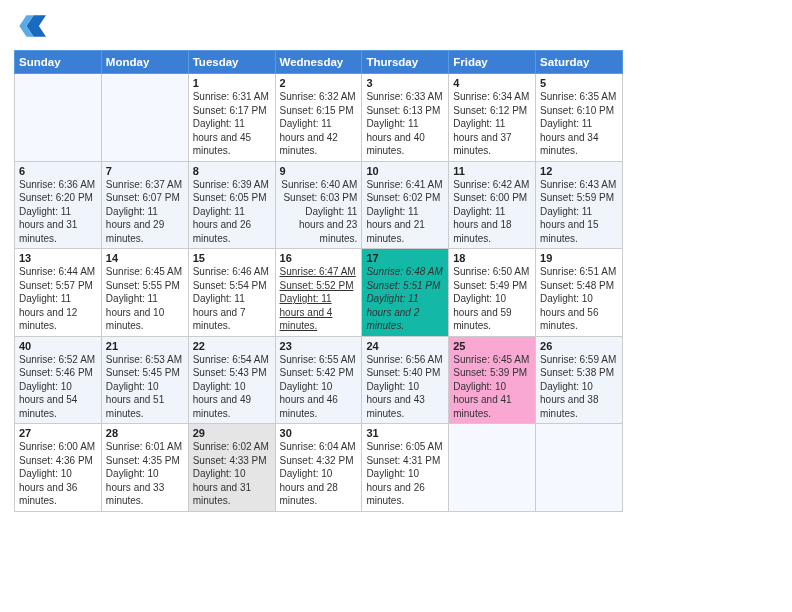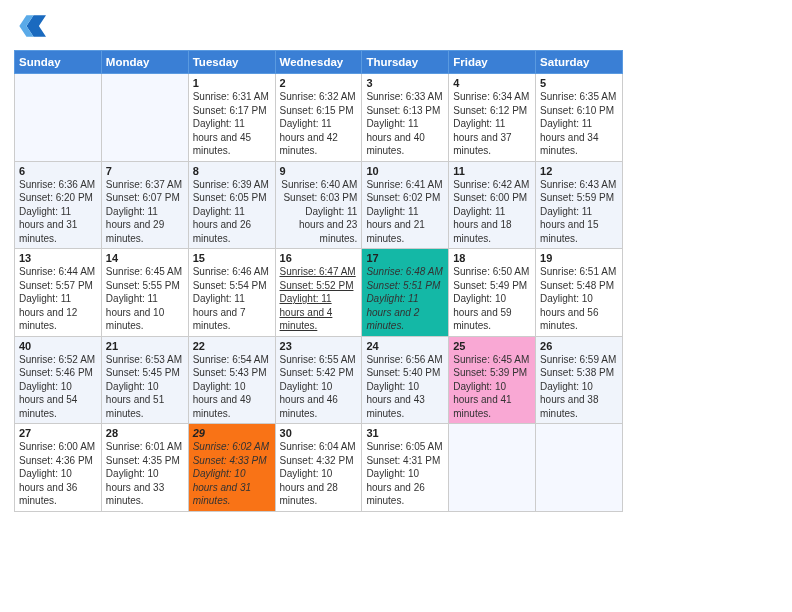--- a/index.html
+++ b/index.html
@@ -304,21 +304,21 @@
             <div class="day-info" style="white-space: pre-line;">Sunrise: 6:00 AM
 Sunset: 4:36 PM
 Daylight: 10 hours and 36 minutes.</div>
           </td>
           <td style="background: rgb(255, 255, 255);">
             <span class="day-num">28</span>
             <div class="day-info" style="white-space: pre-line;">Sunrise: 6:01 AM
 Sunset: 4:35 PM
 Daylight: 10 hours and 33 minutes.</div>
           </td>
-          <td style="background: #f97316; font-style: italic;">
+          <td style="background: #e5e5e5;">
             <span class="day-num">29</span>
             <div class="day-info" style="white-space: pre-line;">Sunrise: 6:02 AM
 Sunset: 4:33 PM
 Daylight: 10 hours and 31 minutes.</div>
           </td>
           <td style="background: rgb(255, 255, 255);">
             <span class="day-num">30</span>
             <div class="day-info" style="white-space: pre-line;">Sunrise: 6:04 AM
 Sunset: 4:32 PM
 Daylight: 10 hours and 28 minutes.</div>

